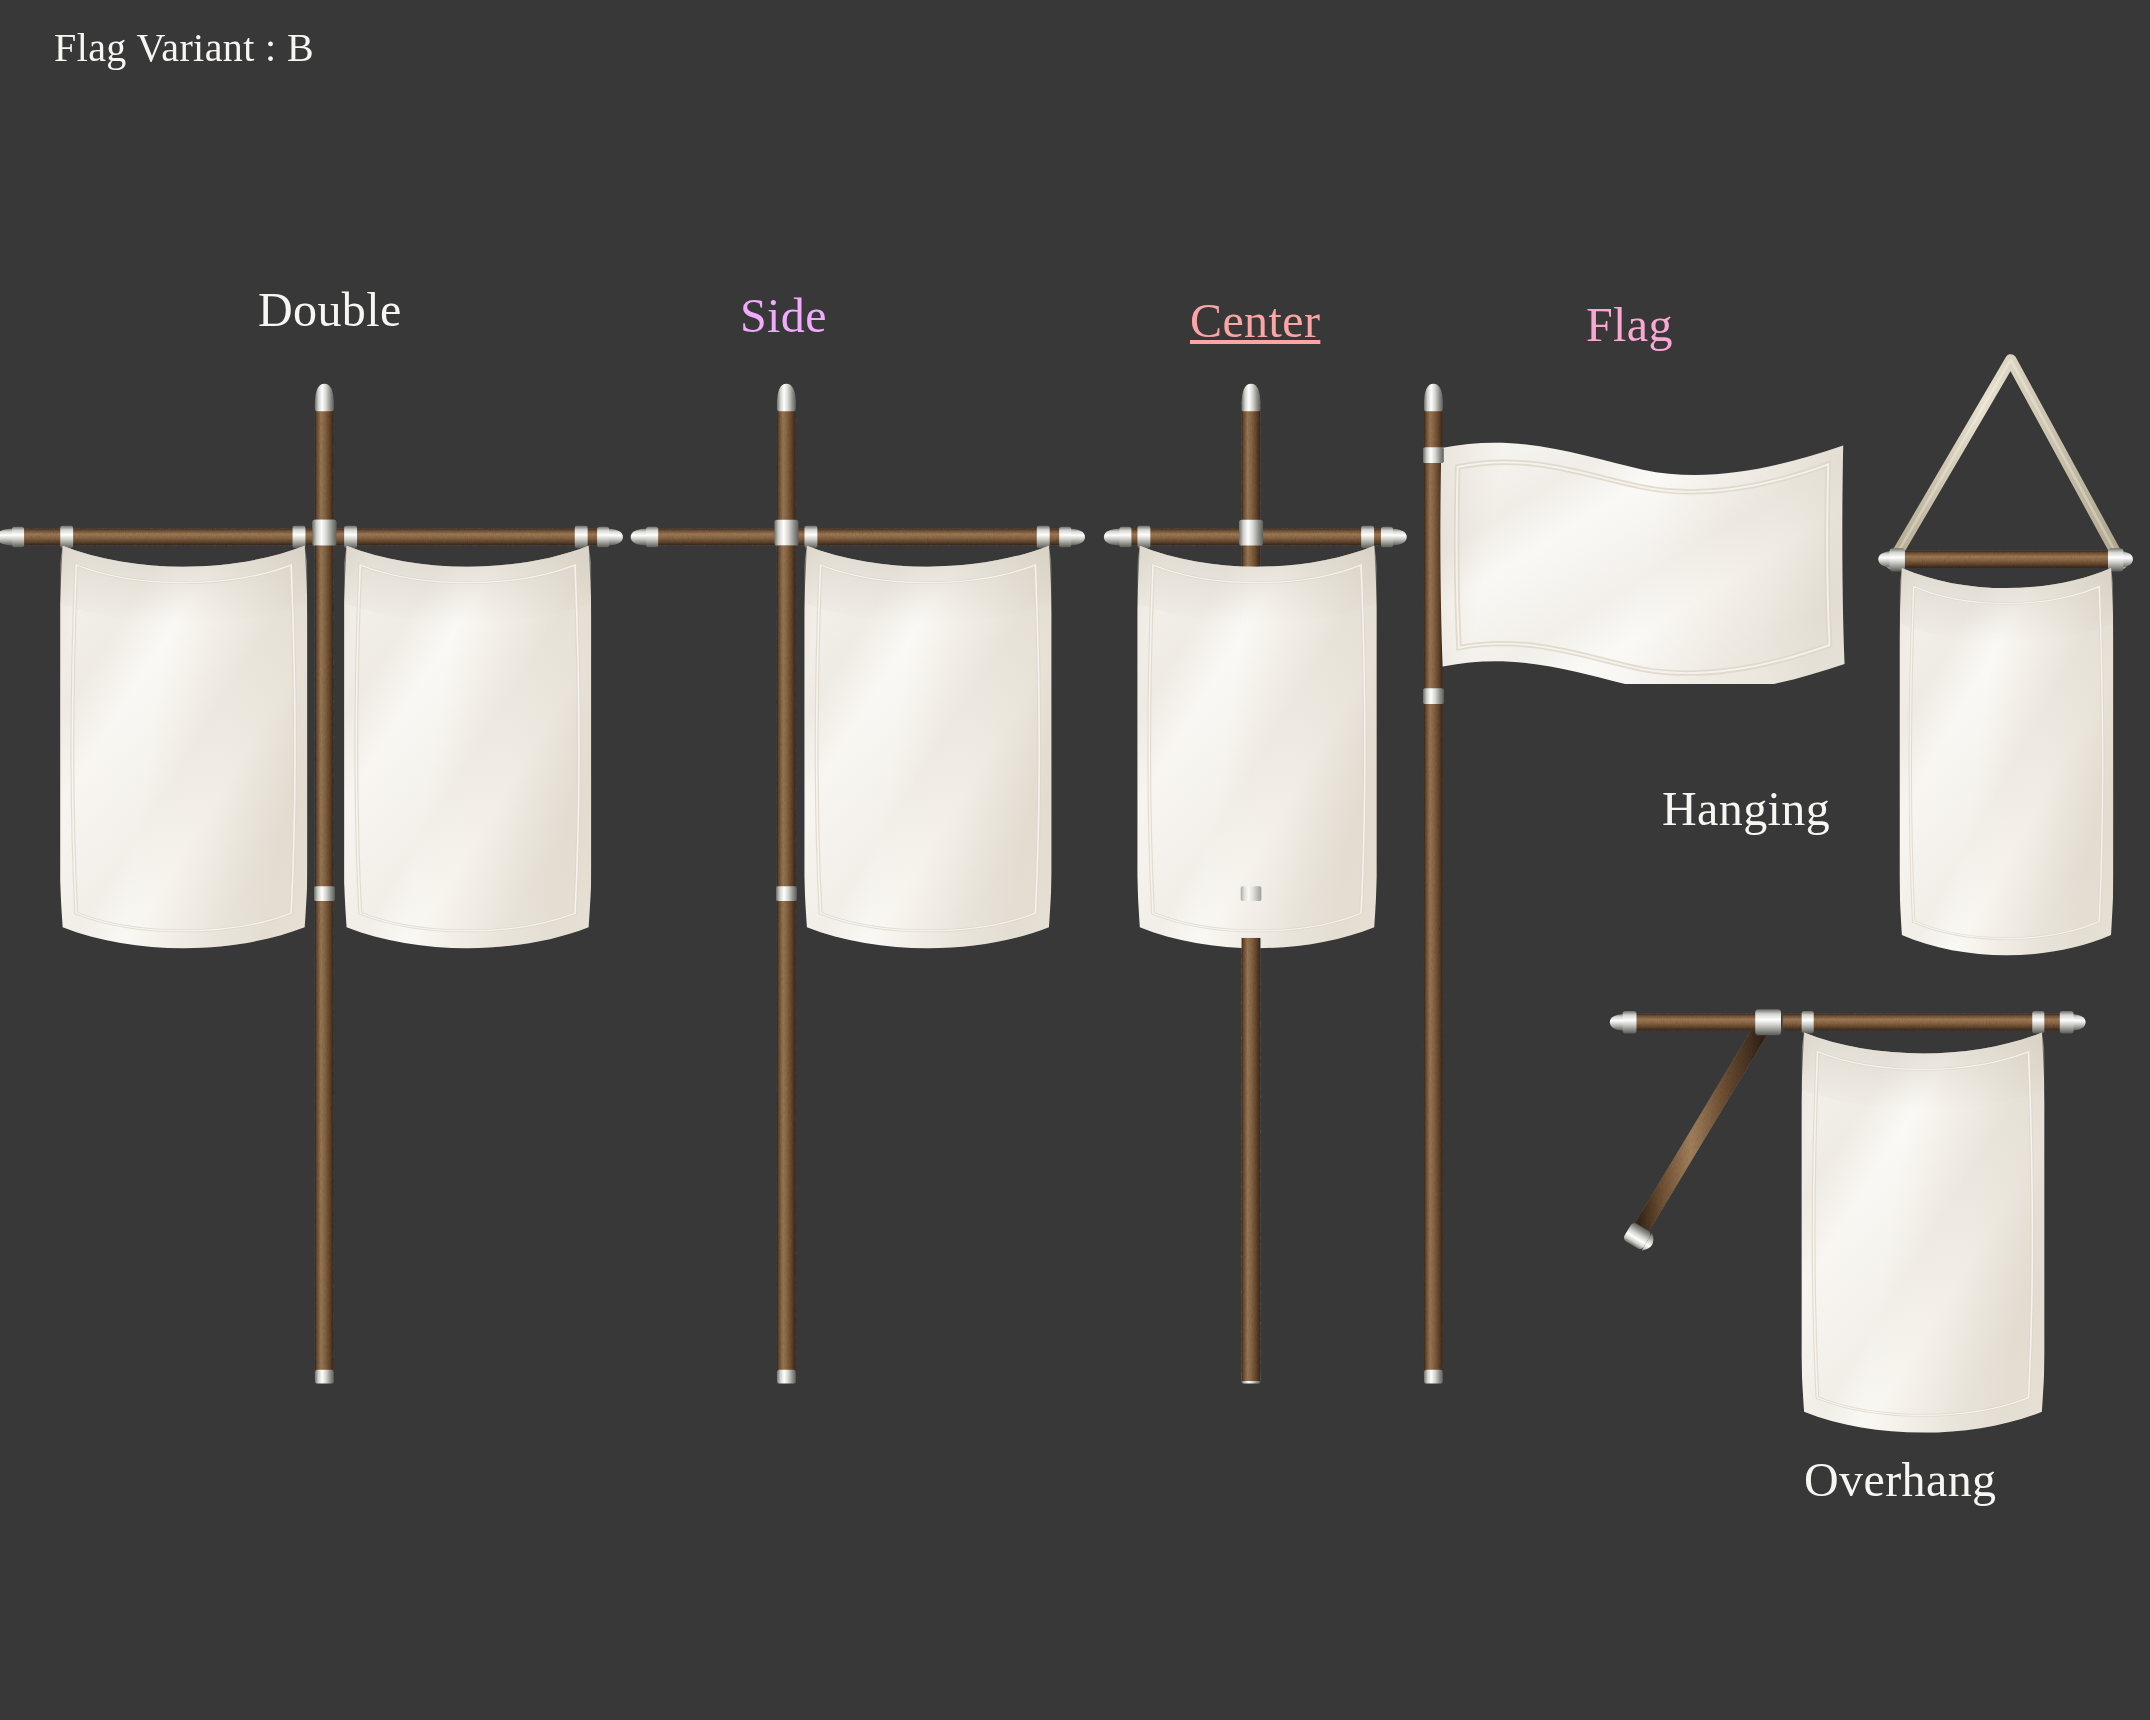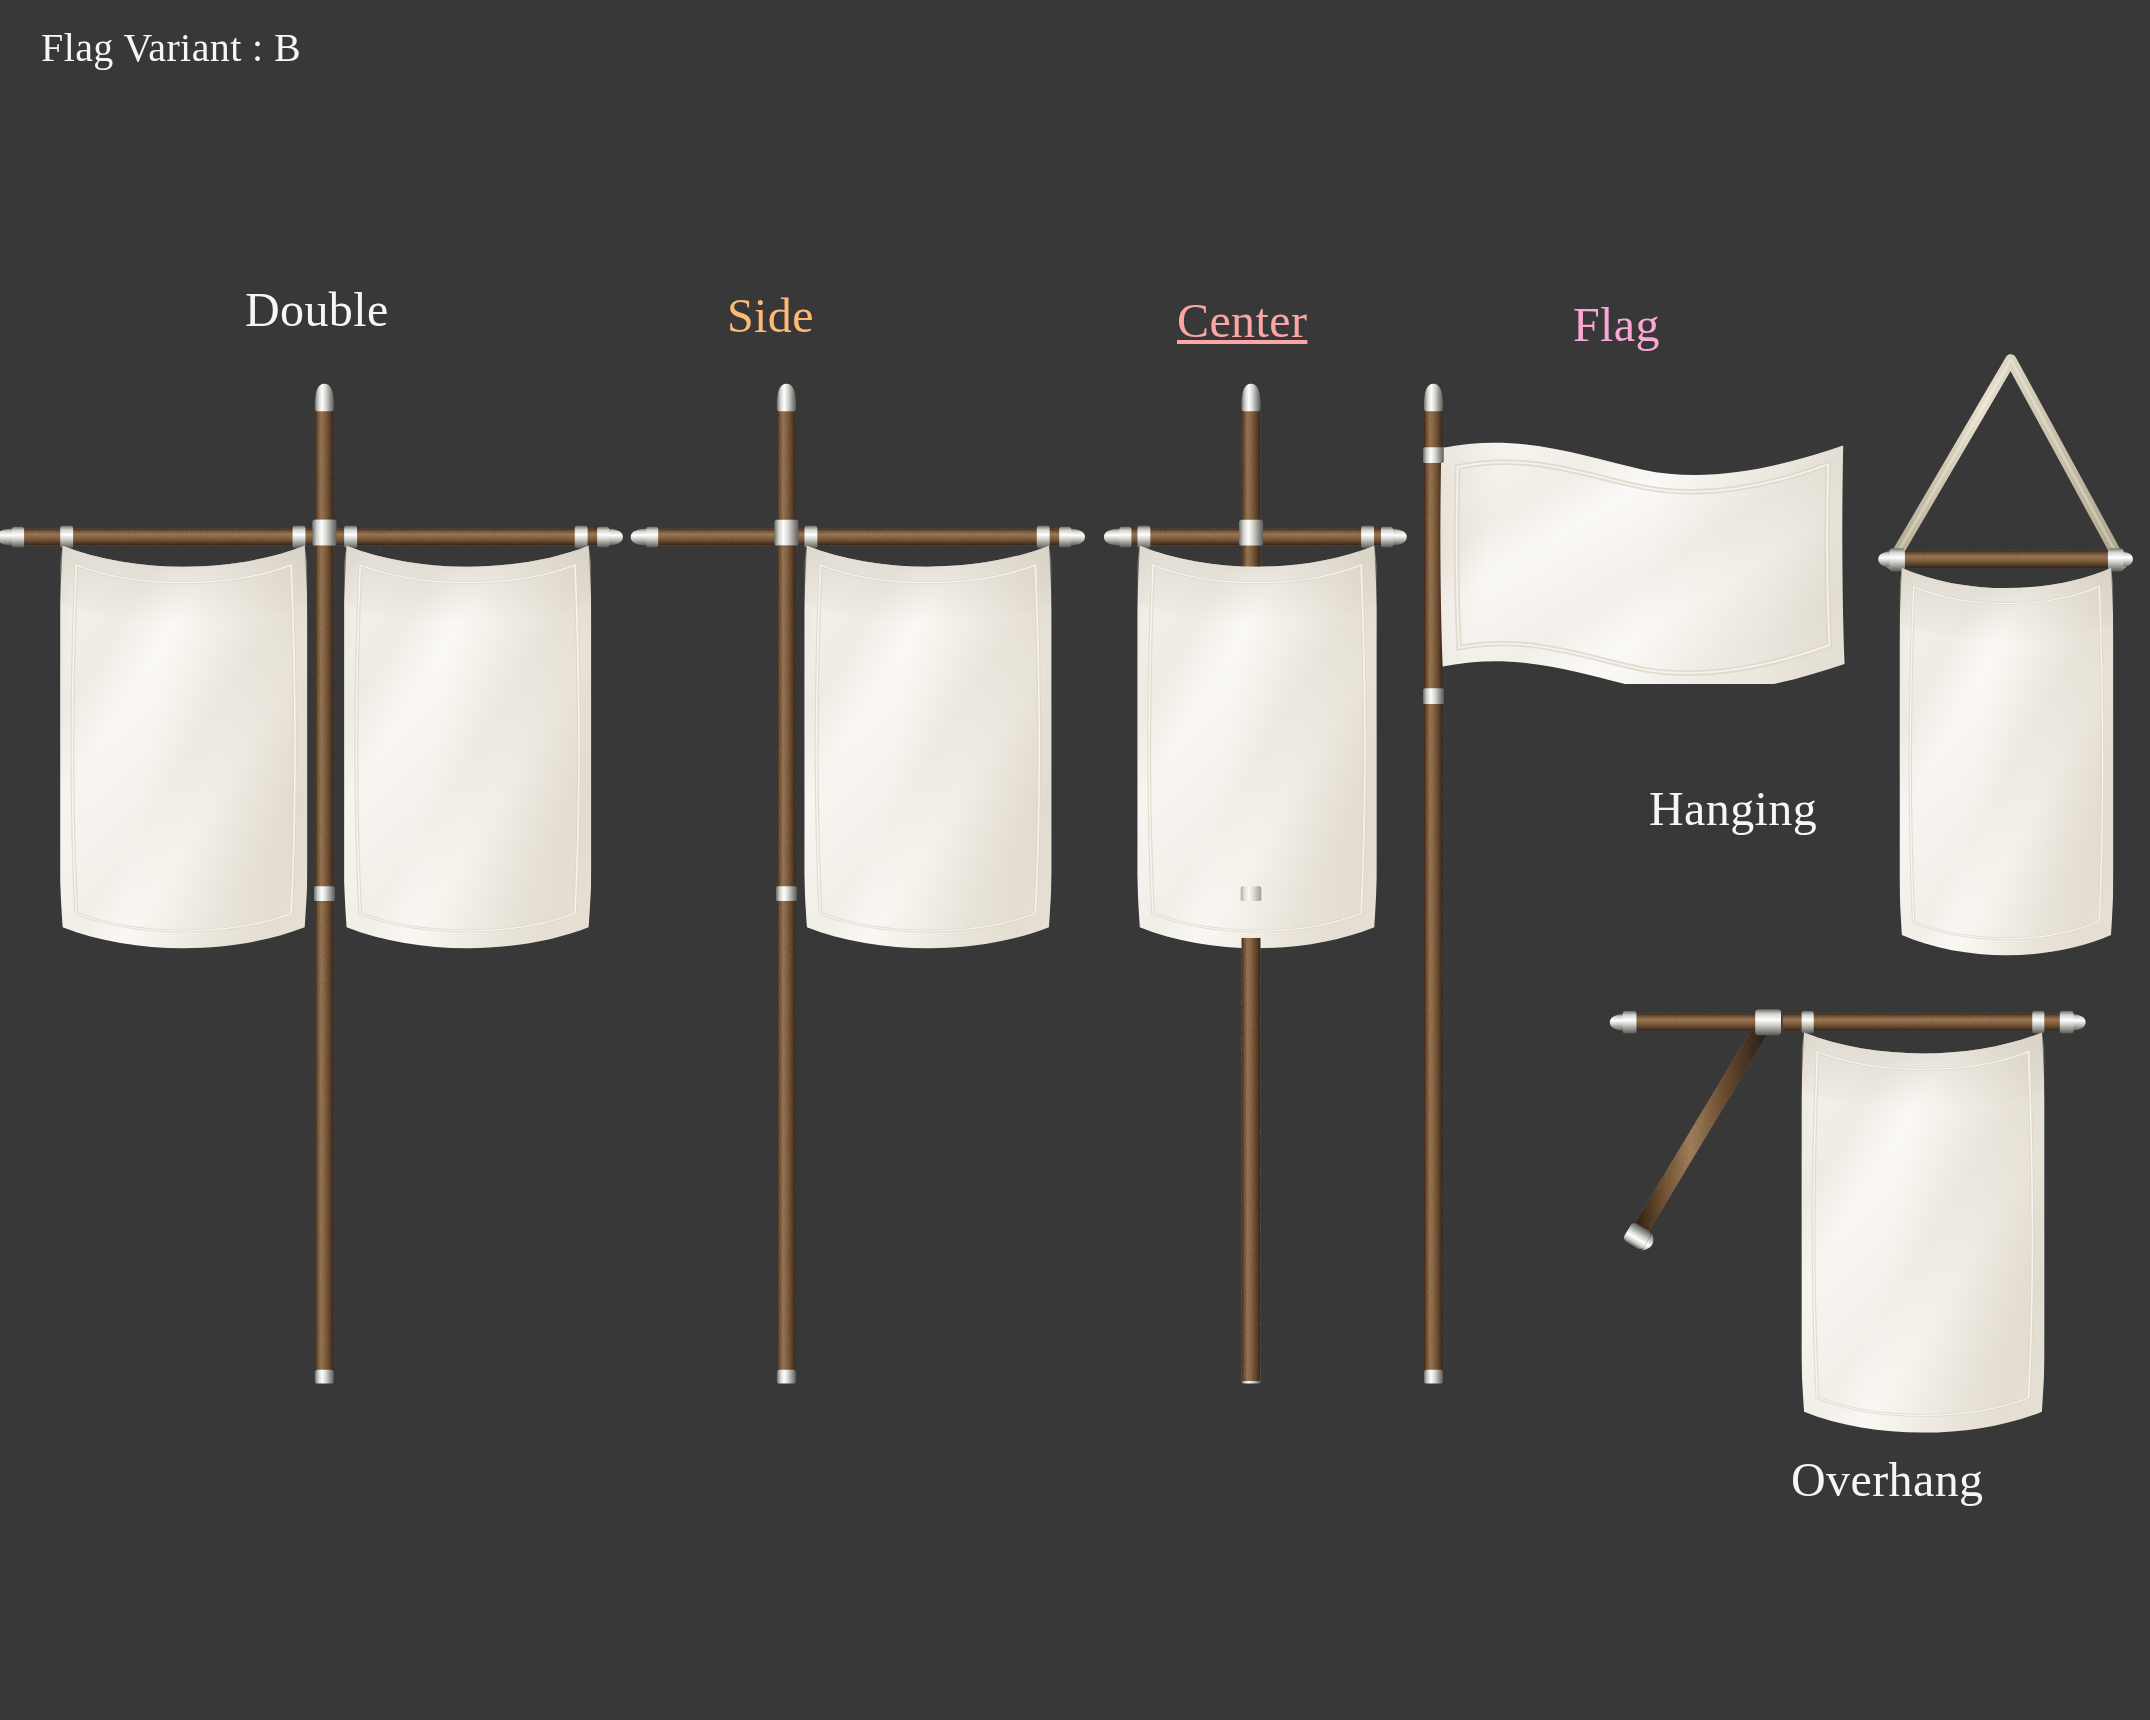--- a/index.html
+++ b/index.html
@@ -15,20 +15,21 @@
     overflow: hidden;
     font-family: "Liberation Serif", "DejaVu Serif", serif;
   }
   .label {
     position: absolute;
     color: #f7f6f3;
     font-family: "Liberation Serif", "DejaVu Serif", serif;
     font-weight: 400;
     white-space: nowrap;
     letter-spacing: 0.4px;
+    margin-left: 13px;
   }
   #title {
     left: 41px;
     top: 24px;
     font-size: 40px;
   }
   .variant-label { font-size: 48px; }
   #lbl-double   { left: 245px;  top: 282px; }
   #lbl-side     { left: 727px;  top: 288px; }
   #lbl-center   { left: 1177px; top: 293px; }
@@ -44,21 +45,21 @@
   }
 </style>
 </head>
 <body style="background: rgb(56, 56, 56);">
 
 <div id="stage" style="background: rgb(56, 56, 56);">
 
   <div class="label" id="title" style="color: rgb(247, 246, 243);">Flag Variant : B</div>
 
   <div class="label variant-label" id="lbl-double" style="color: rgb(247, 246, 243);">Double</div>
-  <div class="label variant-label" id="lbl-side" style="color: #fdba74;">Side</div>
+  <div class="label variant-label" id="lbl-side" style="color: #f0abfc;">Side</div>
   <div class="label variant-label" id="lbl-center" style="color: #fca5a5; text-decoration: underline;">Center</div>
   <div class="label variant-label" id="lbl-flag" style="color: #f9a8d4;">Flag</div>
   <div class="label variant-label" id="lbl-hanging" style="color: rgb(247, 246, 243);">Hanging</div>
   <div class="label variant-label" id="lbl-overhang" style="color: rgb(247, 246, 243);">Overhang</div>
 
   <svg class="scene" viewBox="0 0 2500 2000" xmlns="http://www.w3.org/2000/svg">
     <defs>
 
       <linearGradient id="woodV" x1="0" y1="0" x2="1" y2="0">
         <stop offset="0" stop-color="#3a2819"></stop>

